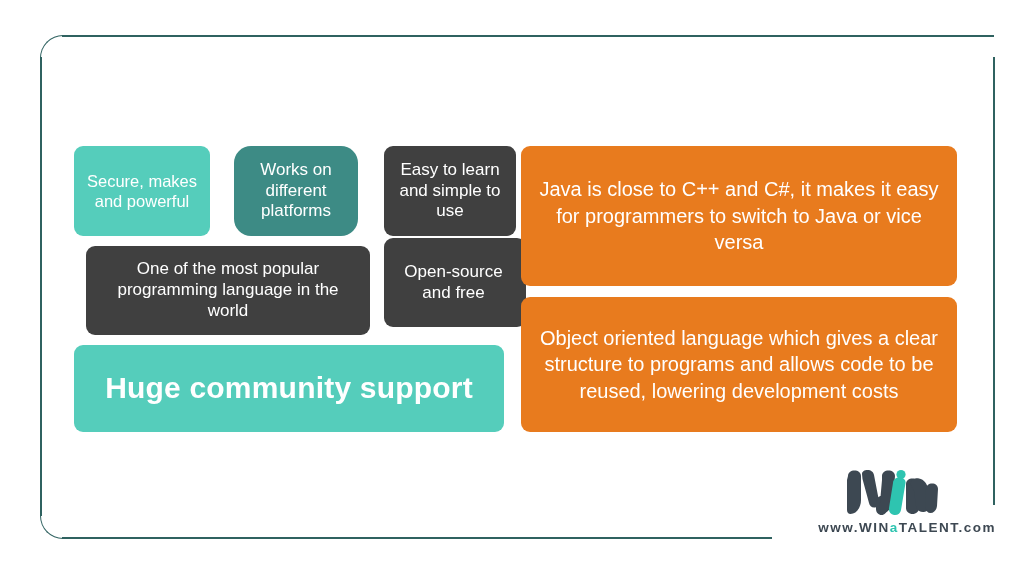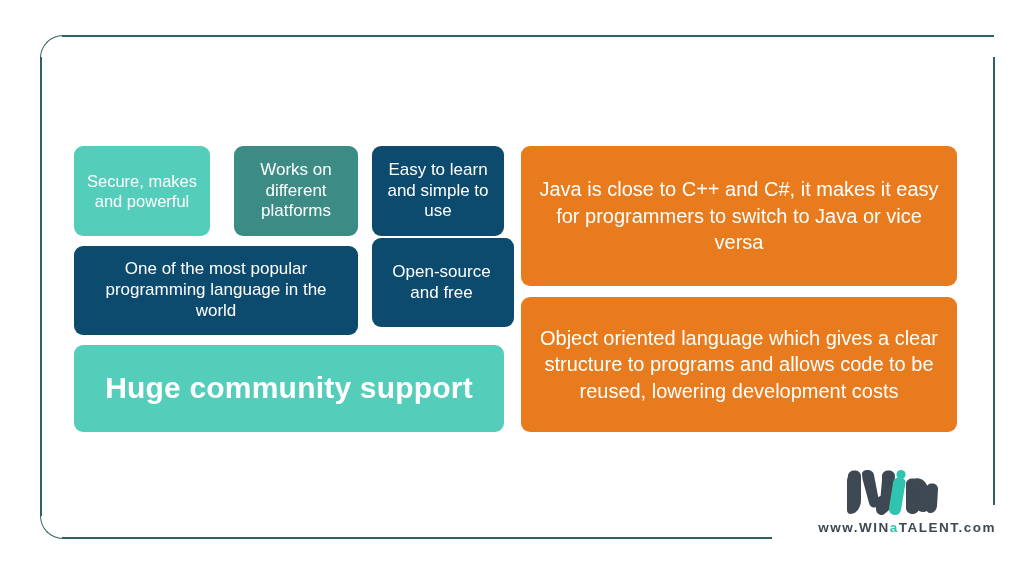--- a/index.html
+++ b/index.html
@@ -72,31 +72,32 @@
     border-radius: 9px;
     box-sizing: border-box;
     line-height: 1.22;
     padding: 4px 10px;
     -webkit-font-smoothing: antialiased;
   }
 
   
   .c-mint  { background: #55cdbb; }
   .c-mid   { background: #3d8b85; }
-  .c-dark  { background: #0c4a6e; }
+  .c-dark  { background: #404040; margin-left: 12px; }
   .c-orange{ background: #e87b1e; }
 
   
   #card-secure {
     left: 74px;  top: 146px;  width: 136px; height: 90px;
     font-size: 16.5px;
   }
   #card-platforms {
     left: 234px; top: 146px;  width: 124px; height: 90px;
     font-size: 17px;
+    border-radius: 17px;
   }
   #card-easy {
     left: 372px; top: 146px;  width: 132px; height: 90px;
     font-size: 17px;
   }
   #card-popular {
     left: 74px;  top: 246px;  width: 284px; height: 89px;
     font-size: 17px;
   }
   #card-opensource {

